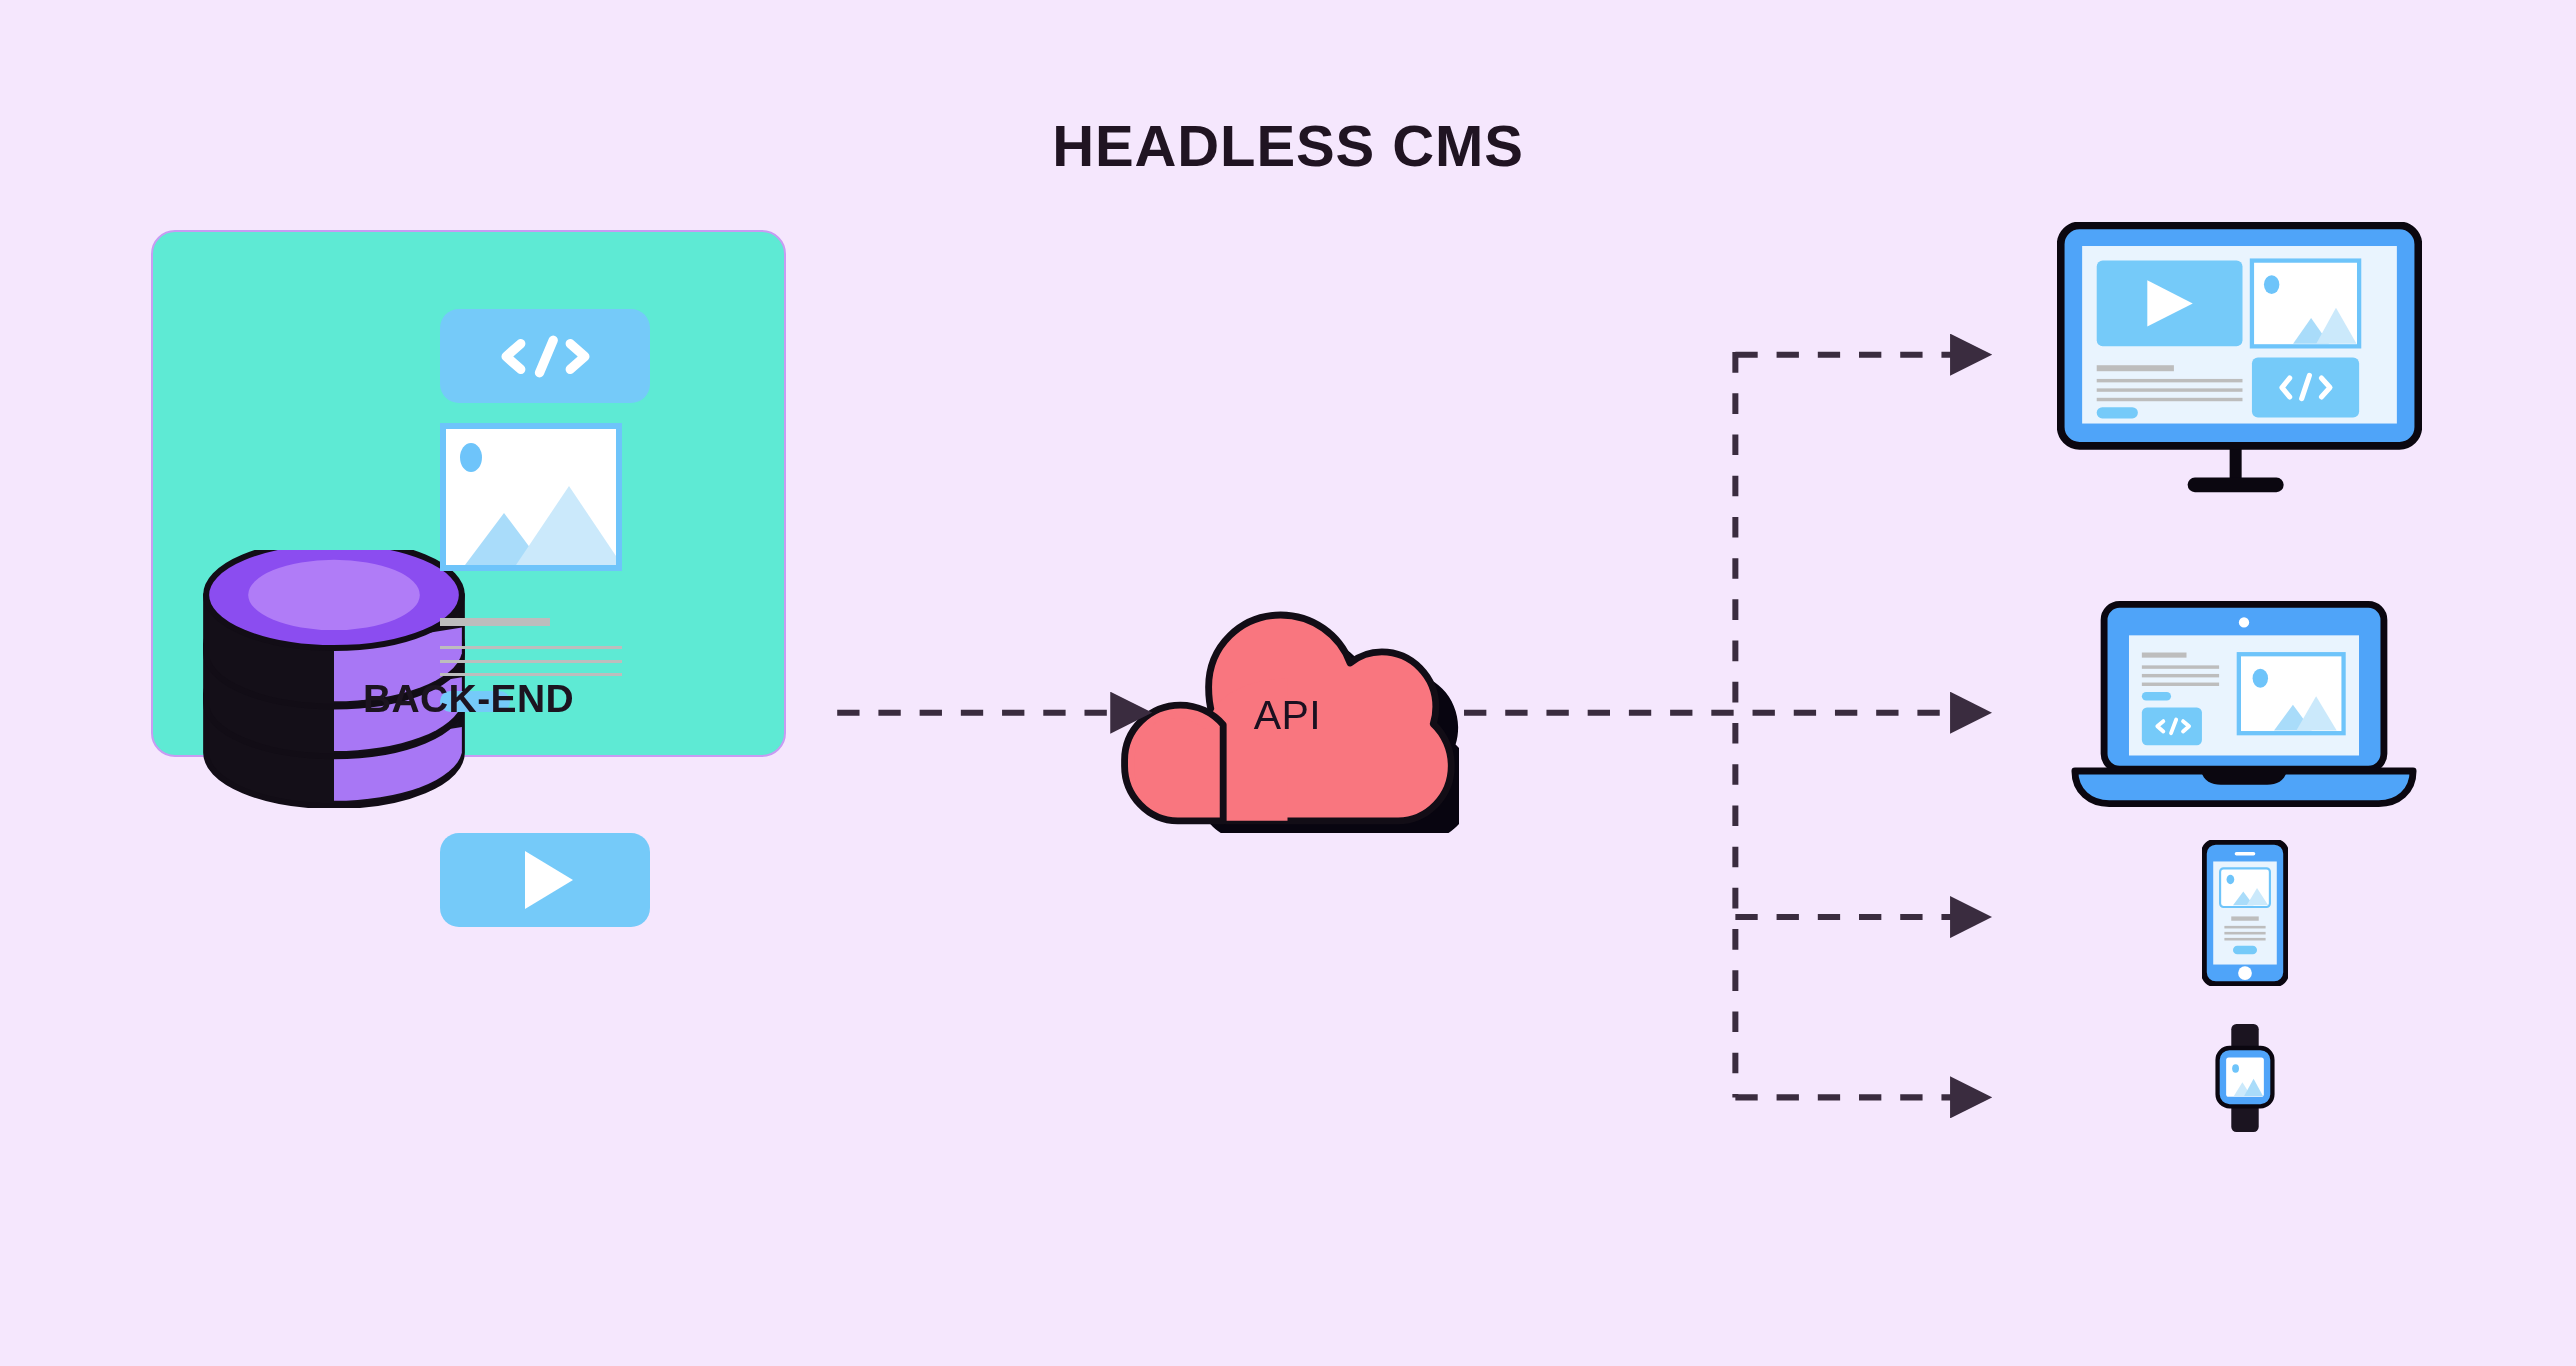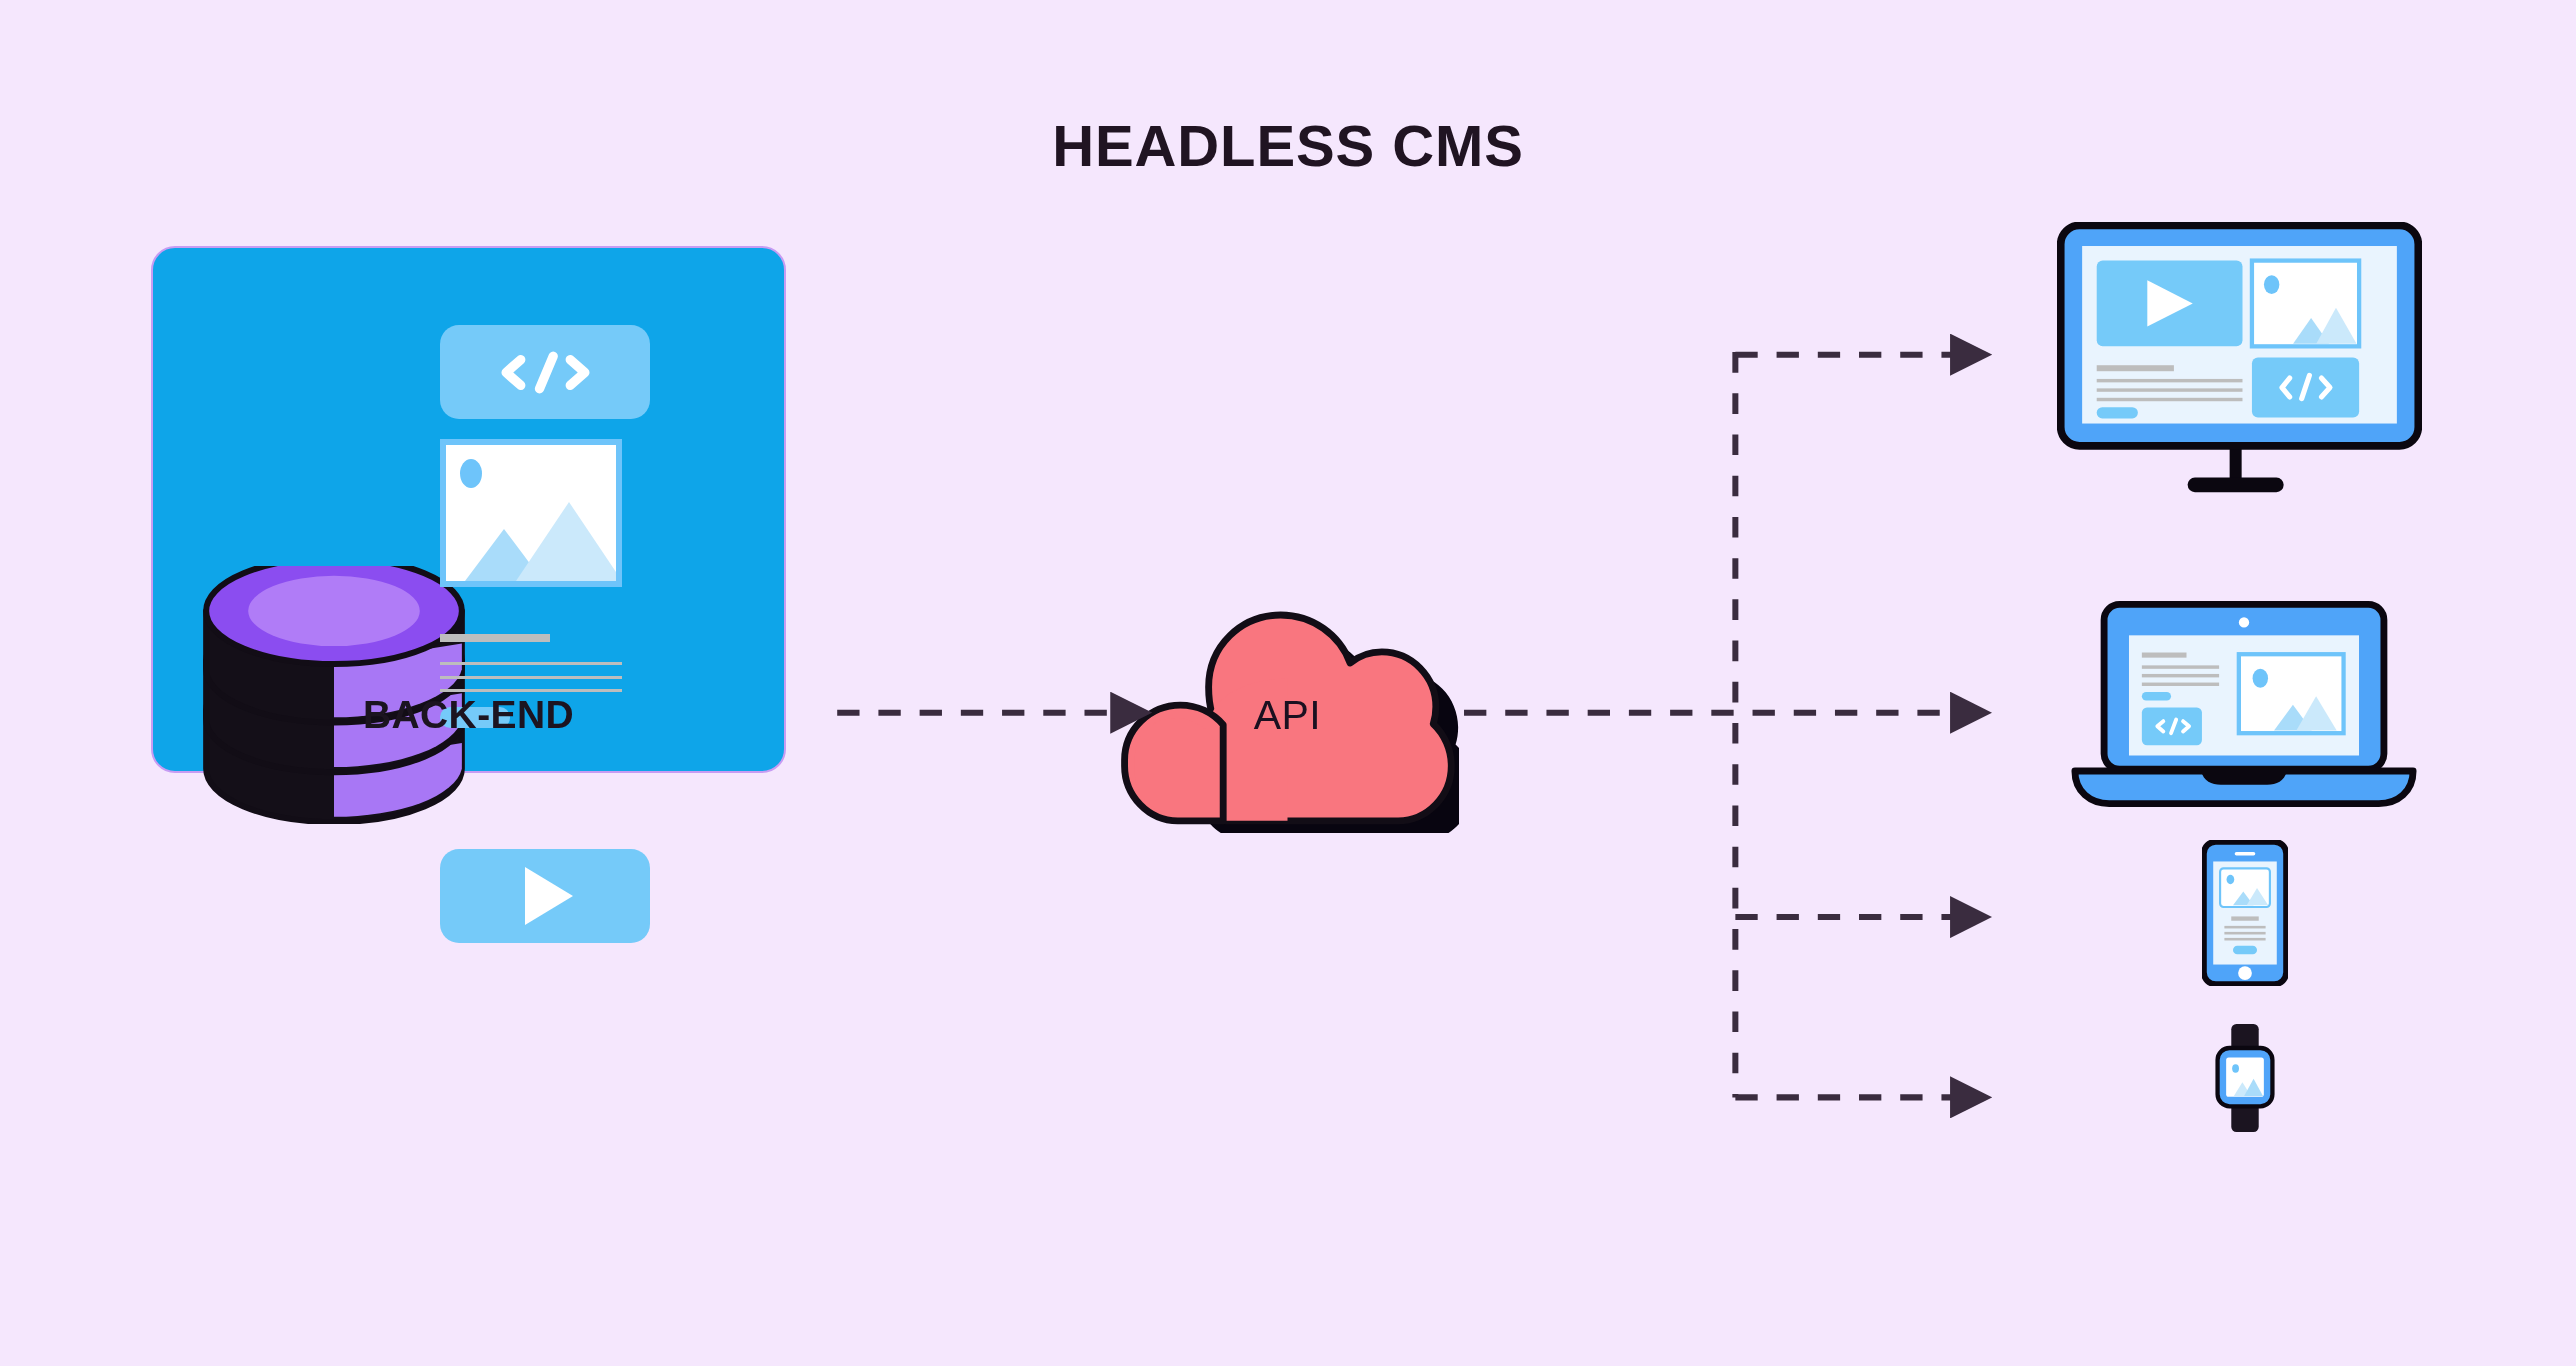--- a/index.html
+++ b/index.html
@@ -13,23 +13,23 @@
 
   
   #title {
     position: absolute; left: 0; top: 112px; width: 2576px;
     text-align: center;
     font-size: 58px; font-weight: 700; letter-spacing: 0.9px;
     color: #201422;
   }
   
   #backend-card {
-    position: absolute; left: 151px; top: 246px;
+    position: absolute; left: 151px; top: 230px;
     width: 635px; height: 527px;
-    background: #0ea5e9;
+    background: #5eead4;
     border: 2.6px solid #c79cf3;
     border-radius: 24px;
   }
   #backend-label {
     position: absolute; left: 0; bottom: 34px; width: 100%;
     text-align: center;
     font-size: 39px; font-weight: 700; letter-spacing: 0.4px;
     color: #1c1420;
   }
 

